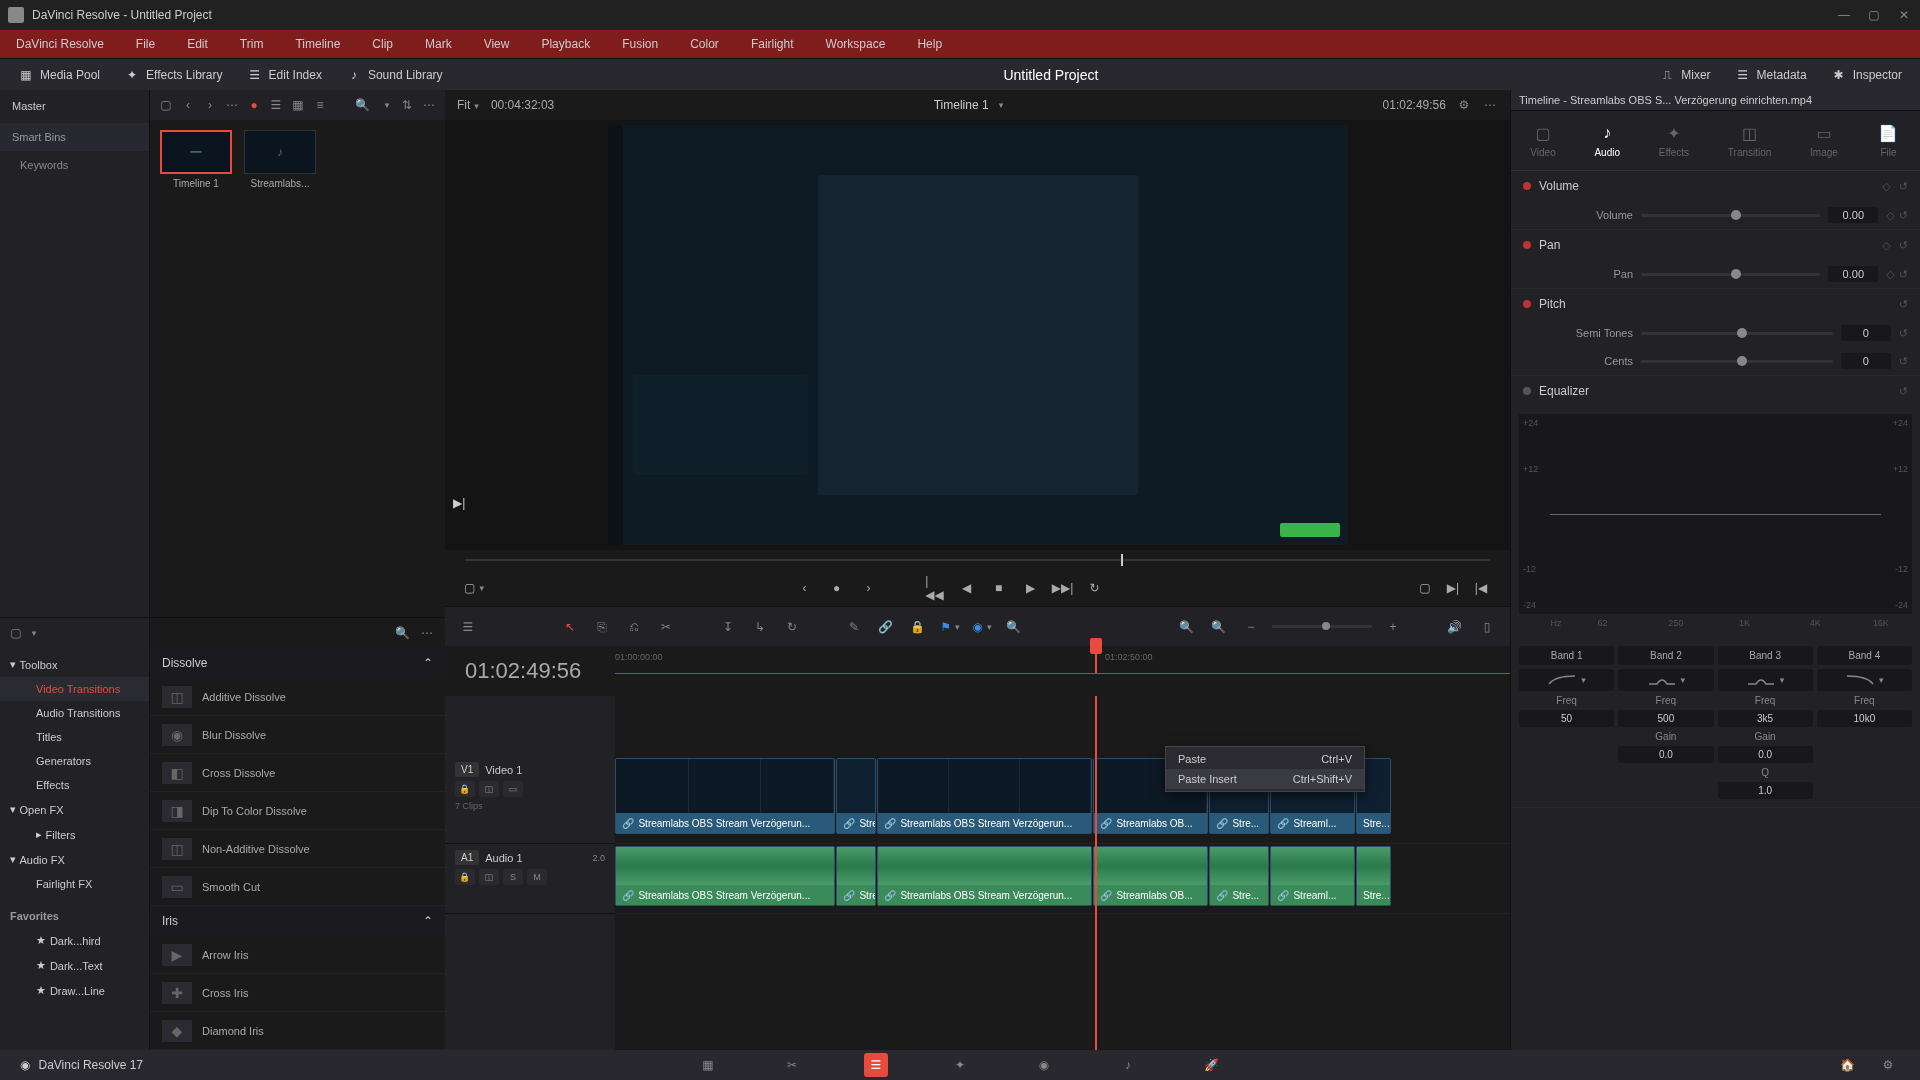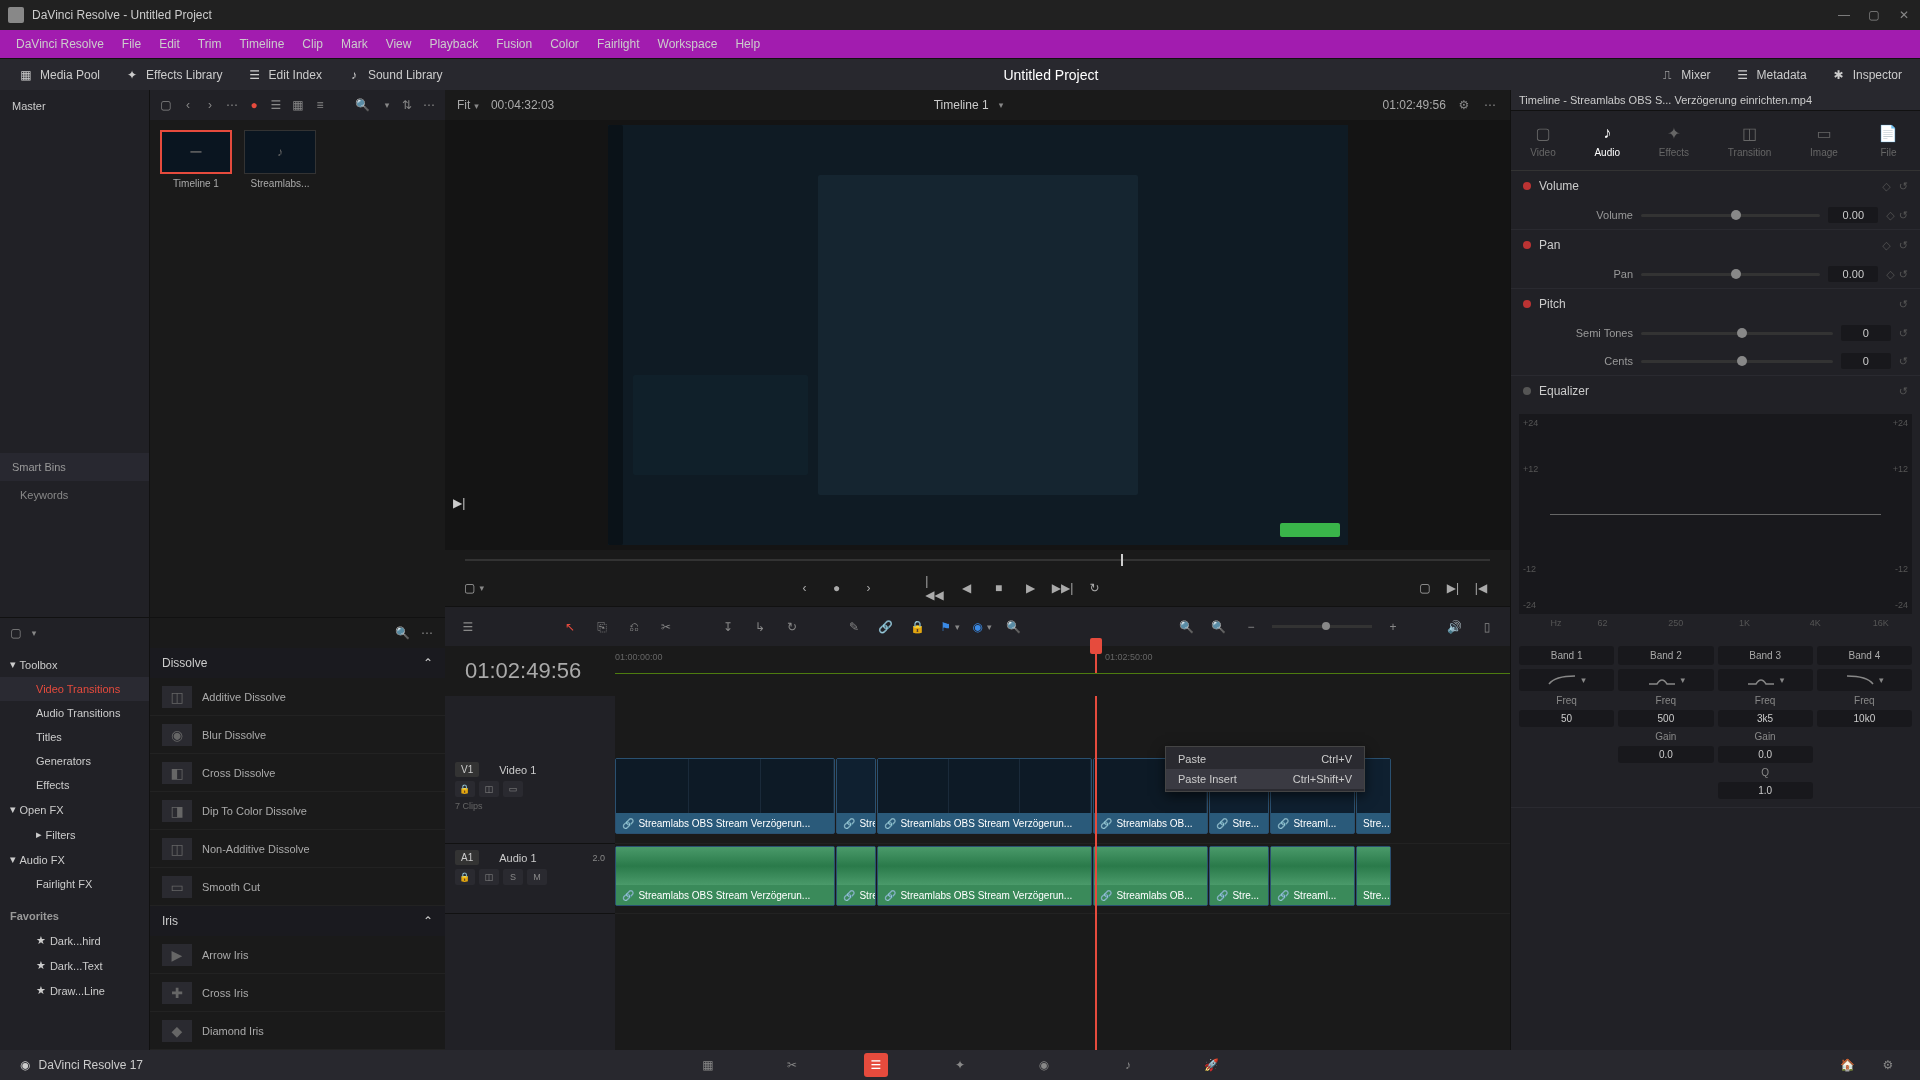--- a/index.html
+++ b/index.html
@@ -3,34 +3,34 @@
 <meta charset="utf-8">
 <style>
 *{margin:0;padding:0;box-sizing:border-box;font-family:-apple-system,BlinkMacSystemFont,"Segoe UI",Arial,sans-serif;user-select:none}
 body{background:#1a1a1a;color:#aaa;font-size:12px;width:1920px;height:1080px;overflow:hidden;position:relative}
 .titlebar{height:30px;background:#212121;display:flex;align-items:center;padding:0 8px;justify-content:space-between}
 .titlebar-left{display:flex;align-items:center;gap:8px}
 .app-icon{width:16px;height:16px;background:#888;border-radius:2px}
 .titlebar-title{font-size:12px;color:#ccc}
 .titlebar-controls{display:flex;gap:14px}
 .win-btn{width:16px;height:16px;display:flex;align-items:center;justify-content:center;color:#888}
-.menubar{height:28px;background:#a21caf;display:flex;align-items:flex-end;padding:0 8px;gap:2px}
+.menubar{height:28px;background:#7f1d1d;display:flex;align-items:flex-end;padding:0 8px;gap:16px}
 .menu-item{padding:0 8px;font-size:12px;color:#ccc;height:100%;display:flex;align-items:center}
 .toolbar{height:32px;background:#28282e;border-top:1px solid #111;display:flex;align-items:center;padding:0 8px;justify-content:space-between}
 .toolbar-left{display:flex;align-items:center;gap:4px}
 .tool-btn{display:flex;align-items:center;gap:6px;padding:4px 10px;color:#ccc;font-size:12px}
 .tool-icon{width:16px;height:16px;display:flex;align-items:center;justify-content:center}
 .project-title{color:#fff;font-size:14px}
 .toolbar-right{display:flex;align-items:center;gap:4px}
 .main-content{display:flex;height:calc(100% - 120px)}
 .left-panel{display:flex;flex-direction:column;width:445px}
 .media-pool-area{height:570px;display:flex;background:#1a1a1a}
 .media-sidebar{width:150px;background:#212126;border-right:1px solid #111}
 .master-label{padding:10px 12px;color:#ccc;font-size:11px;border-bottom:1px solid transparent}
-.smart-bins-label{padding:8px 12px;color:#999;font-size:11px;background:#282830;margin-top:330px}
+.smart-bins-label{padding:8px 12px;color:#999;font-size:11px;background:#282830;}
 .keywords-label{padding:8px 20px;color:#888;font-size:11px}
 .media-content{flex:1;display:flex;flex-direction:column}
 .media-toolbar{height:30px;background:#212126;display:flex;align-items:center;padding:0 8px;gap:8px;justify-content:space-between}
 .media-tb-left{display:flex;gap:6px;align-items:center}
 .tb-icon{width:16px;height:14px;display:flex;align-items:center;justify-content:center;color:#888}
 .tb-icon.active{color:#e64b3d}
 .thumbnails{display:flex;gap:12px;padding:10px;flex-wrap:wrap}
 .thumb{width:72px;display:flex;flex-direction:column;align-items:center;gap:4px}
 .thumb-img{width:72px;height:44px;background:#0a1520;border:1px solid #333;display:flex;align-items:center;justify-content:center}
 .thumb.selected .thumb-img{border:2px solid #e64b3d}
@@ -64,21 +64,21 @@
 .tl-tool{width:22px;height:22px;display:flex;align-items:center;justify-content:center;color:#888}
 .tl-tool.active{color:#e64b3d}
 .tl-spacer{flex:1}
 .timeline-area{flex:1;display:flex;flex-direction:column;background:#1a1a1a;position:relative;min-height:370px}
 .timeline-tc-display{padding:12px 20px;color:#aaa;font-size:22px;font-weight:300}
 .timeline-tracks{flex:1;display:flex;position:relative}
 .track-headers{width:170px;background:#212126}
 .track-header{border-bottom:1px solid #111;padding:6px 10px;display:flex;flex-direction:column;gap:4px}
 .track-header.video{height:88px}
 .track-header.audio{height:70px}
-.track-label-row{display:flex;align-items:center;gap:20px}
+.track-label-row{display:flex;align-items:center;gap:6px}
 .track-badge{background:#333;padding:2px 6px;border-radius:2px;font-size:10px;color:#ccc}
 .track-name{font-size:11px;color:#ccc}
 .track-btns{display:flex;gap:4px}
 .track-btn{width:20px;height:16px;background:#2a2a30;border-radius:2px;display:flex;align-items:center;justify-content:center;font-size:9px;color:#888}
 .clips-info{font-size:9px;color:#666}
 .timeline-content{flex:1;position:relative;overflow:hidden}
 .ruler{height:28px;background:#1a1a1a;border-bottom:1px solid #4d7c0f;position:relative;display:flex;align-items:center}
 .ruler-mark{position:absolute;font-size:9px;color:#666;top:6px}
 .playhead{position:absolute;width:2px;background:#e64b3d;top:0;bottom:0;left:480px;z-index:5}
 .playhead-handle{width:12px;height:16px;background:#e64b3d;position:absolute;top:-8px;left:-5px;border-radius:2px}

